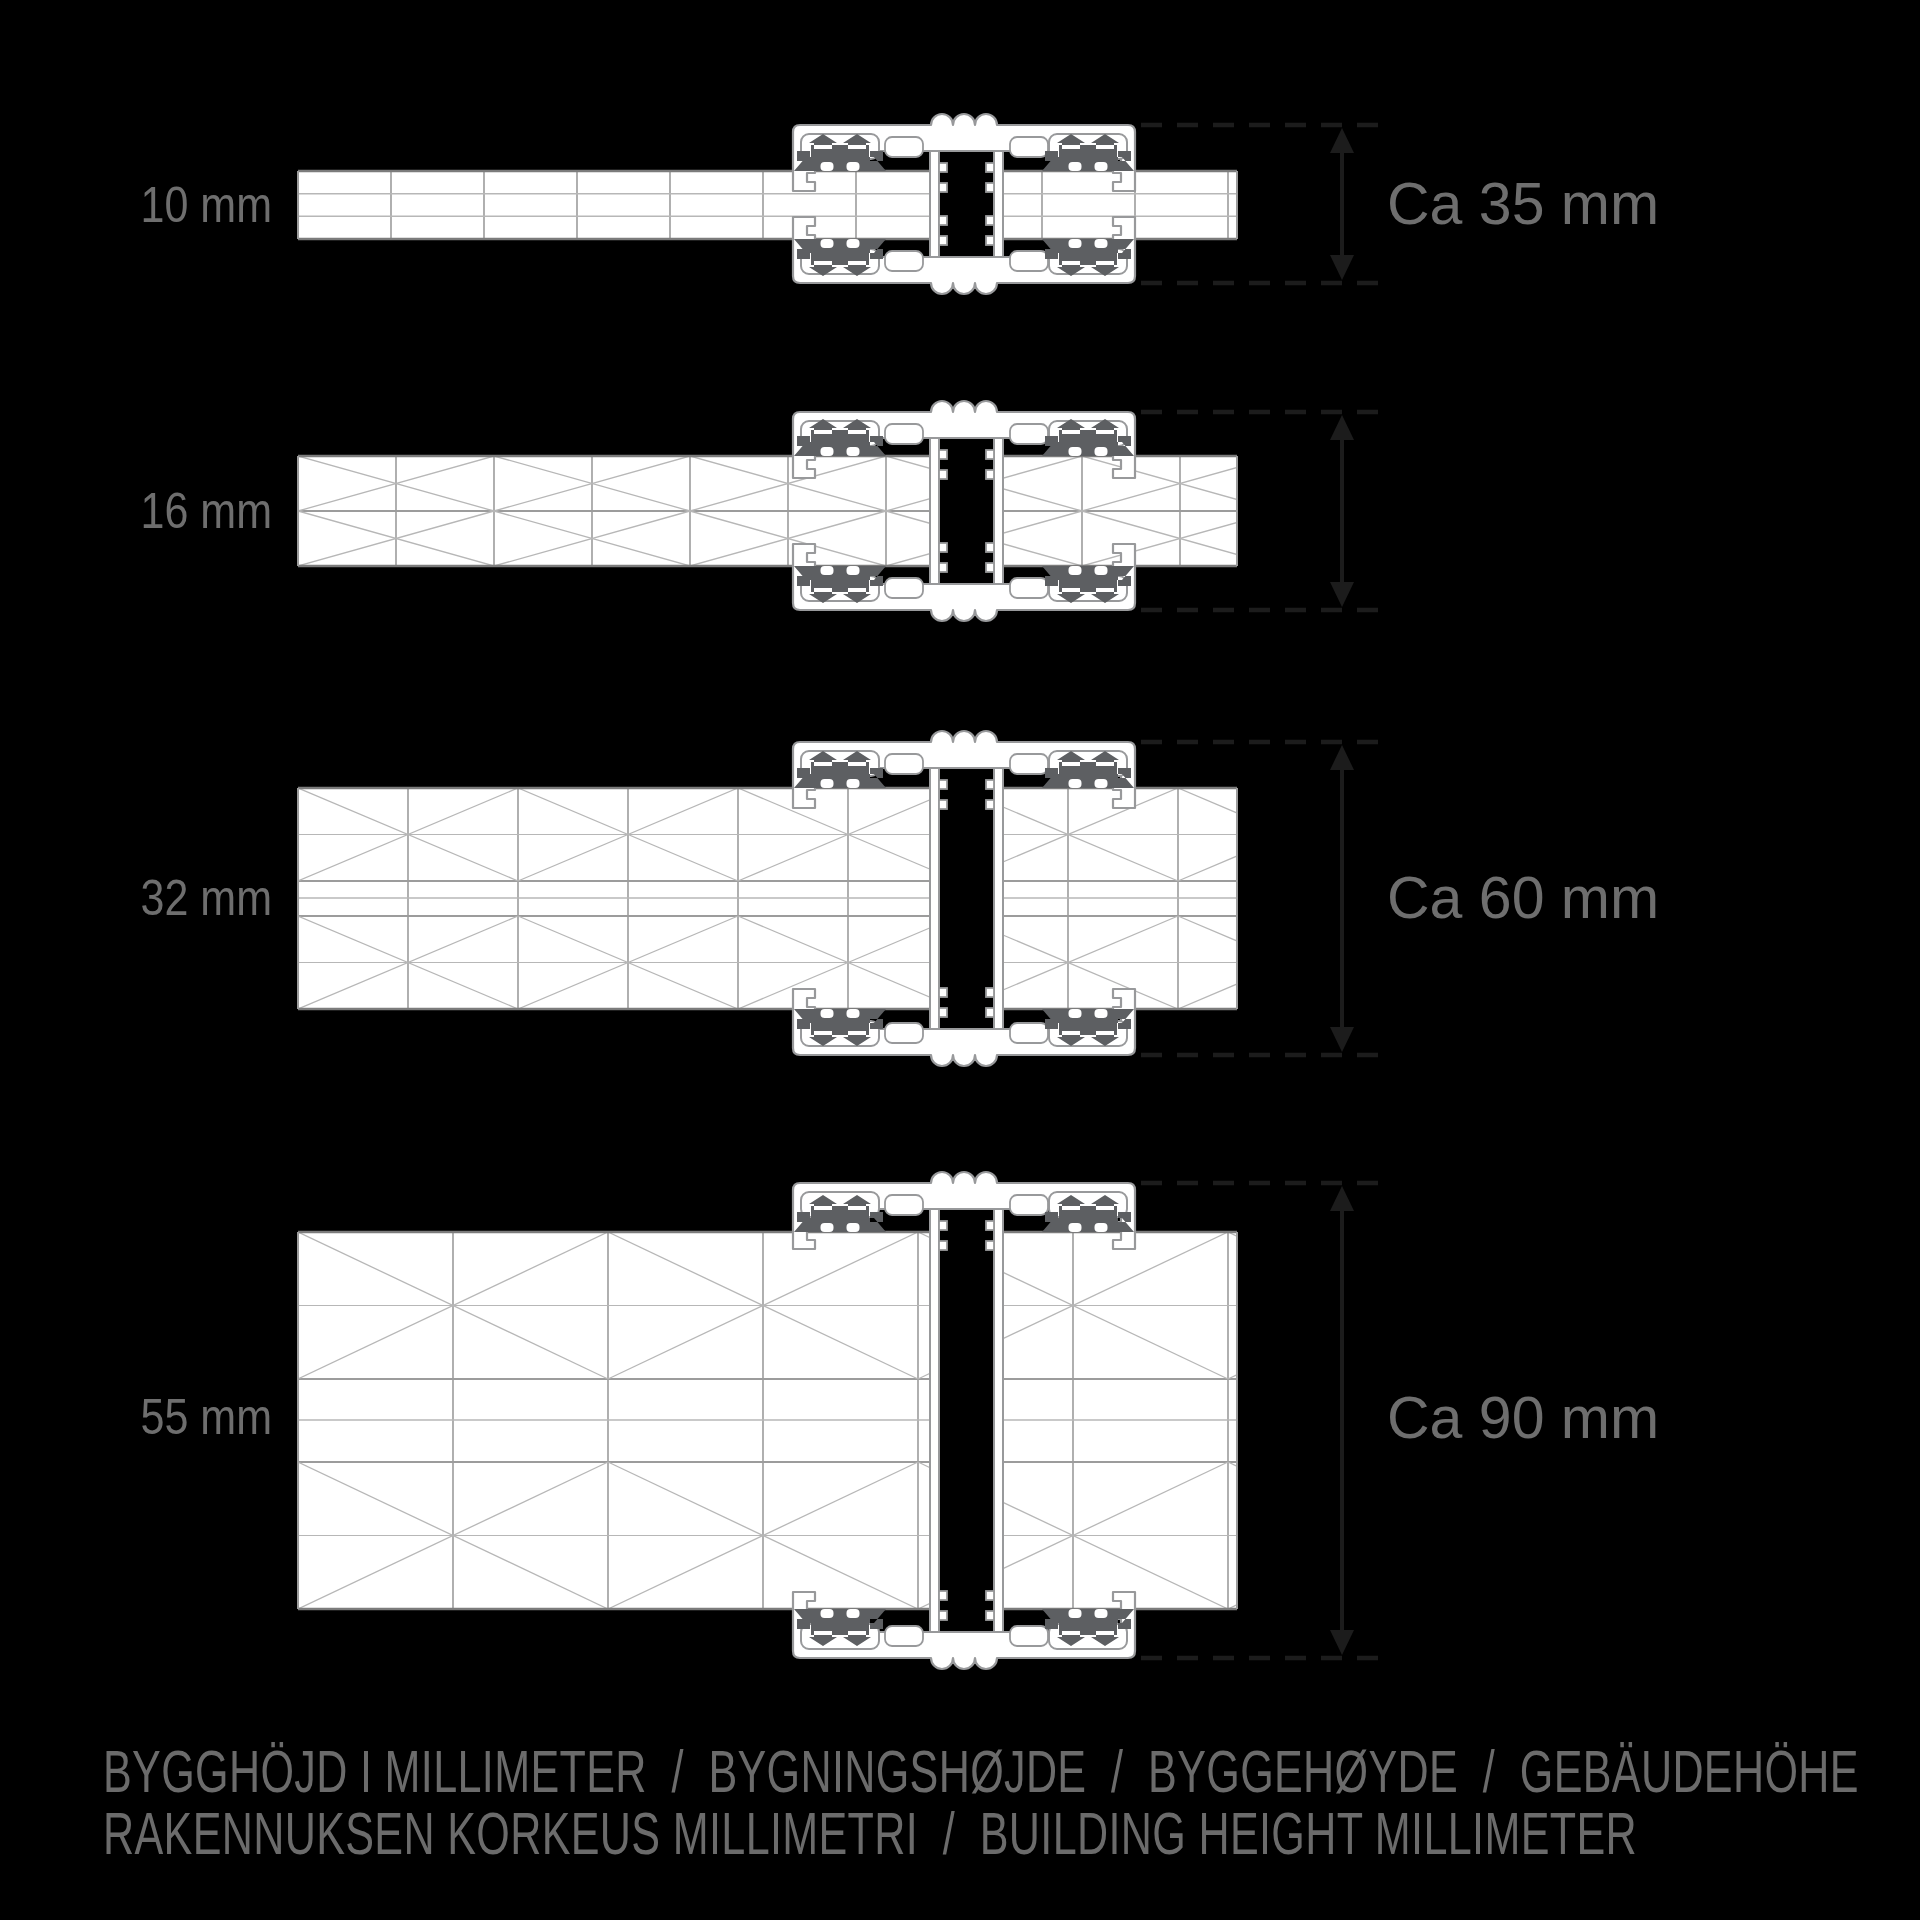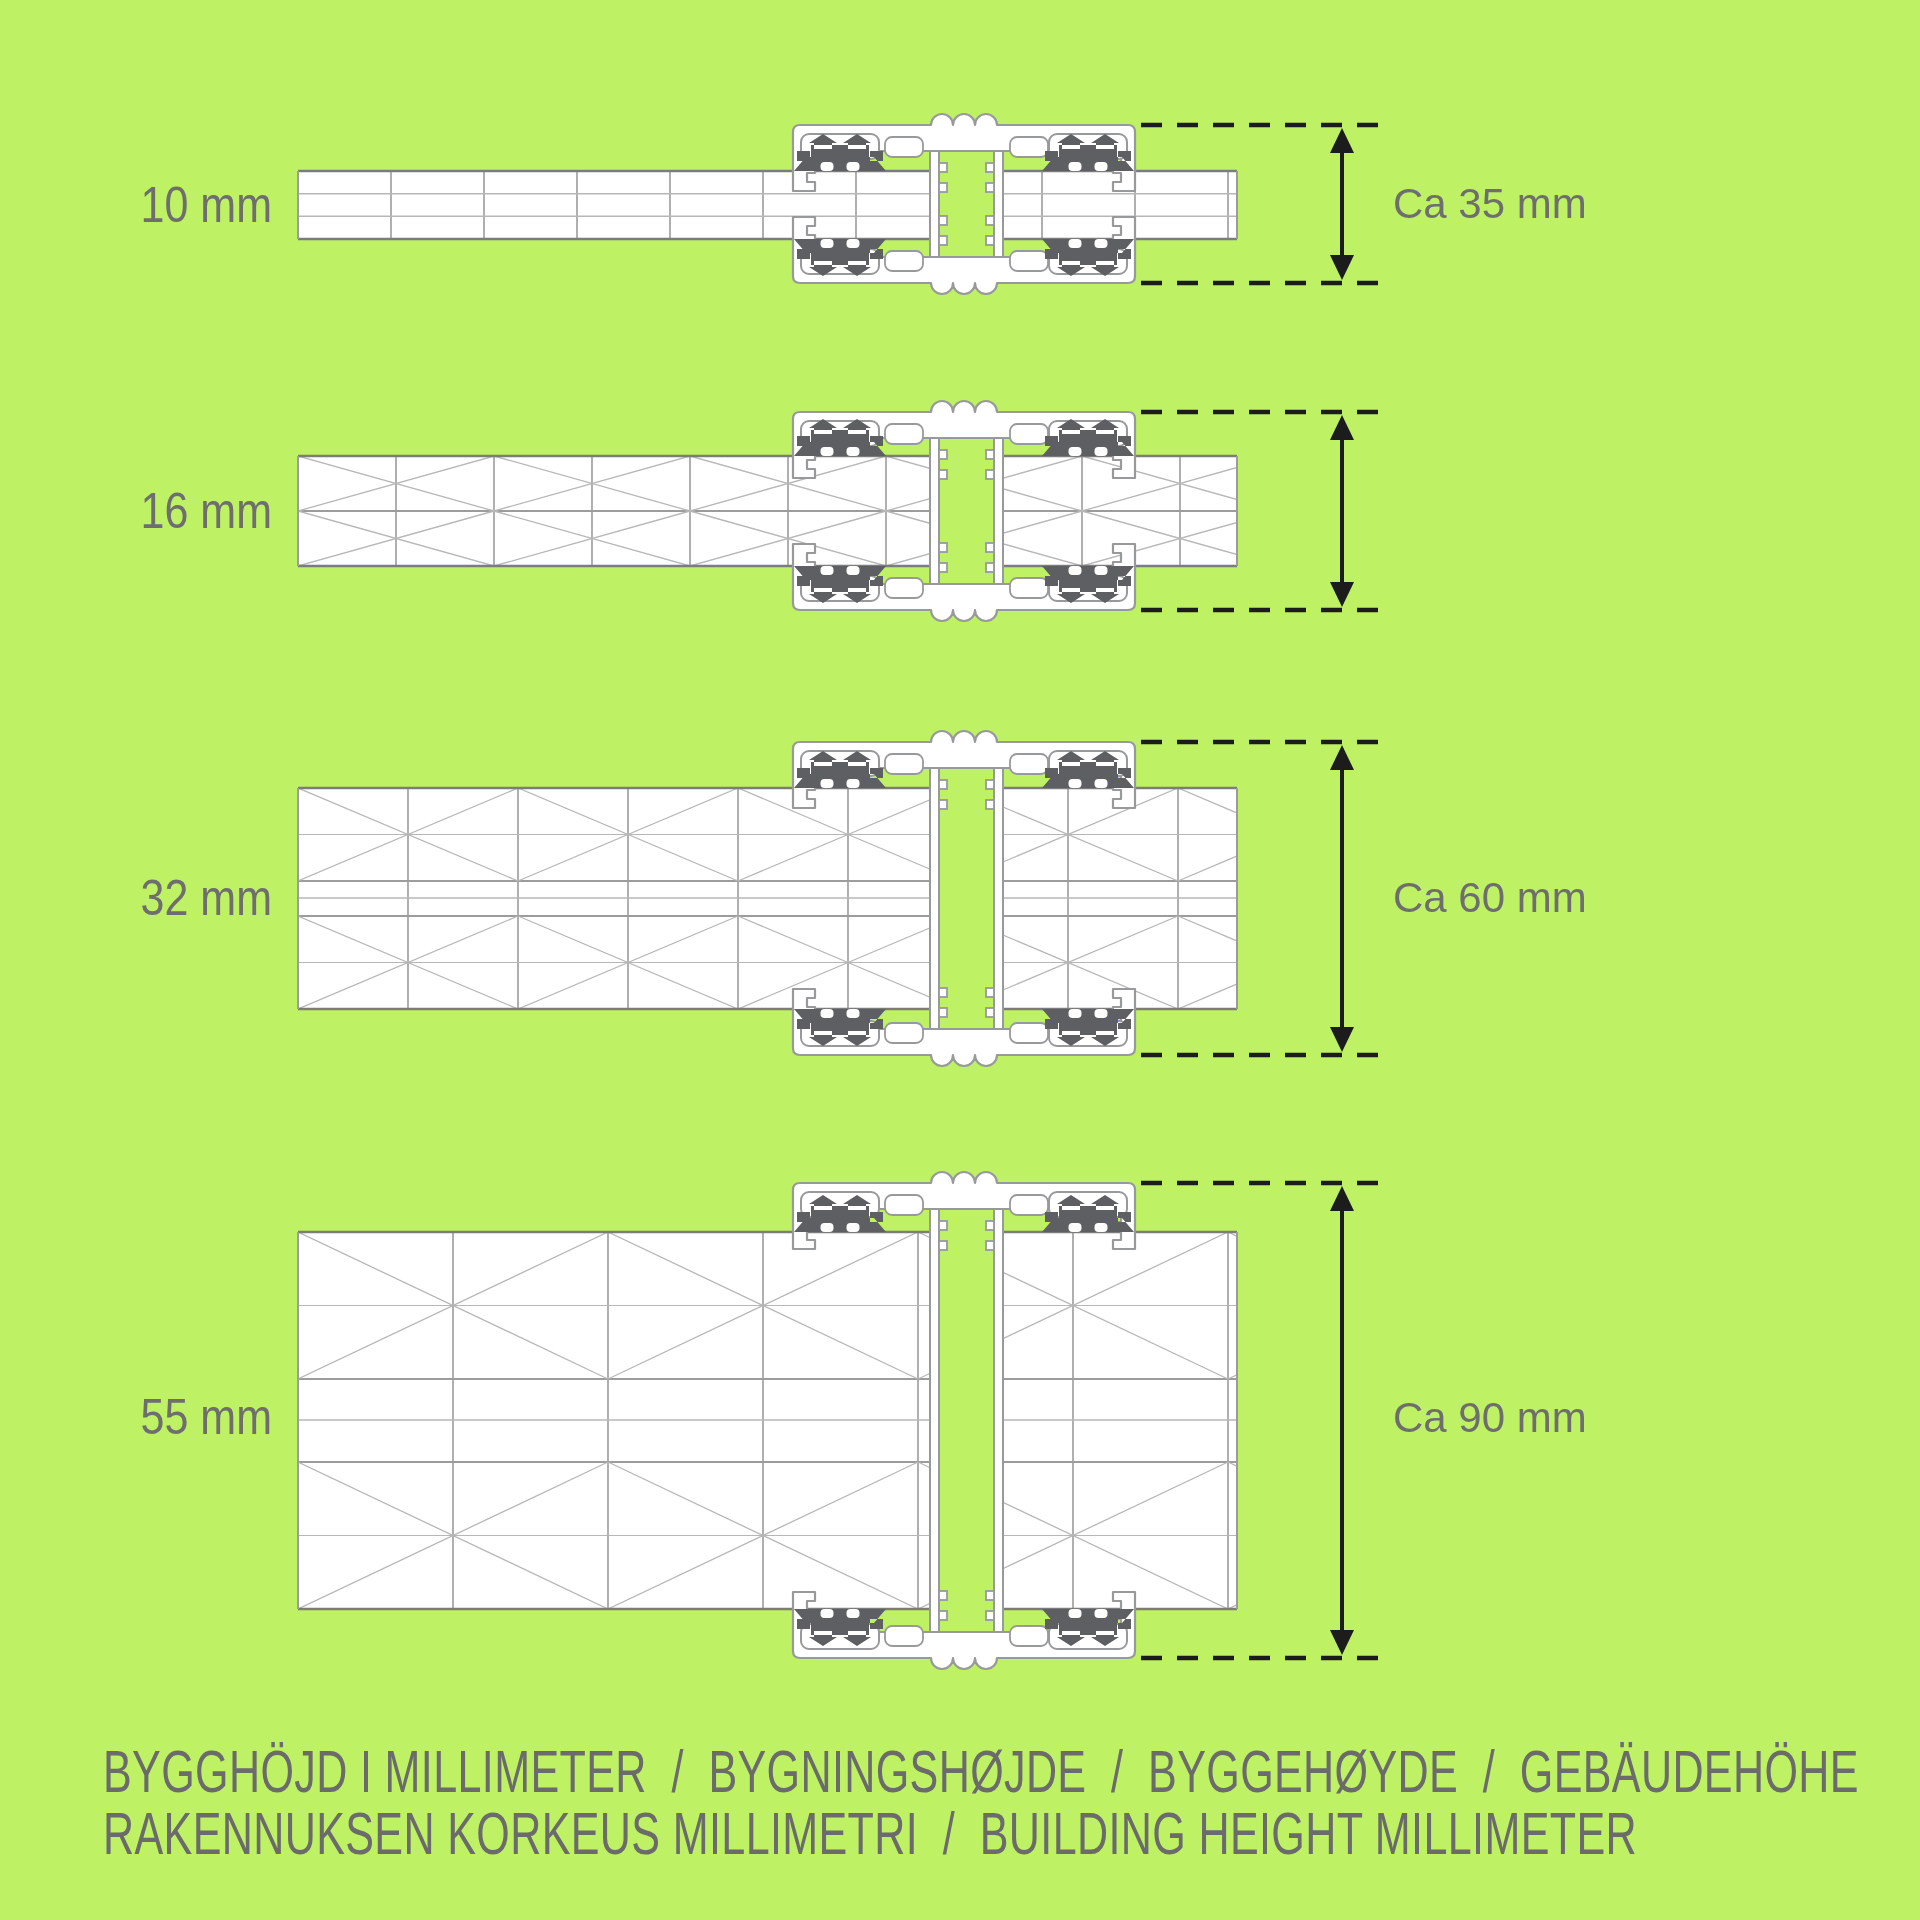--- a/index.html
+++ b/index.html
@@ -1,26 +1,26 @@
 <!DOCTYPE html>
 <html><head>
 <meta charset="utf-8">
 <style>
   html,body{margin:0;padding:0;background:#fff;}
   body{width:1920px;height:1920px;position:relative;font-family:"Liberation Sans",sans-serif;}
-  .stage{position:absolute;left:0;top:0;width:1920px;height:1920px;background:#bef264;overflow:hidden;}
+  .stage{position:absolute;left:0;top:0;width:1920px;height:1920px;background:#000000;overflow:hidden;}
   svg.canvas{position:absolute;left:0;top:0;}
   .t-label{
     position:absolute;left:0;width:272px;height:60px;line-height:60px;
     text-align:right;font-size:50px;color:#6e6e6e;white-space:pre;
     transform:scaleX(.86);transform-origin:right center;
   }
   .c-label{
     position:absolute;left:1387px;height:64px;line-height:64px;
-    font-size:42px;color:#6e6e6e;white-space:pre;margin-left:6px;
+    font-size:59px;color:#6e6e6e;white-space:pre;
   }
   .footer-line{
     position:absolute;left:103px;height:60px;line-height:60px;
     font-size:59px;color:#6b6b6b;white-space:pre;letter-spacing:0.5px;
     transform:scaleX(.73);transform-origin:left center;
   }
 </style>
 </head>
 <body>
 

